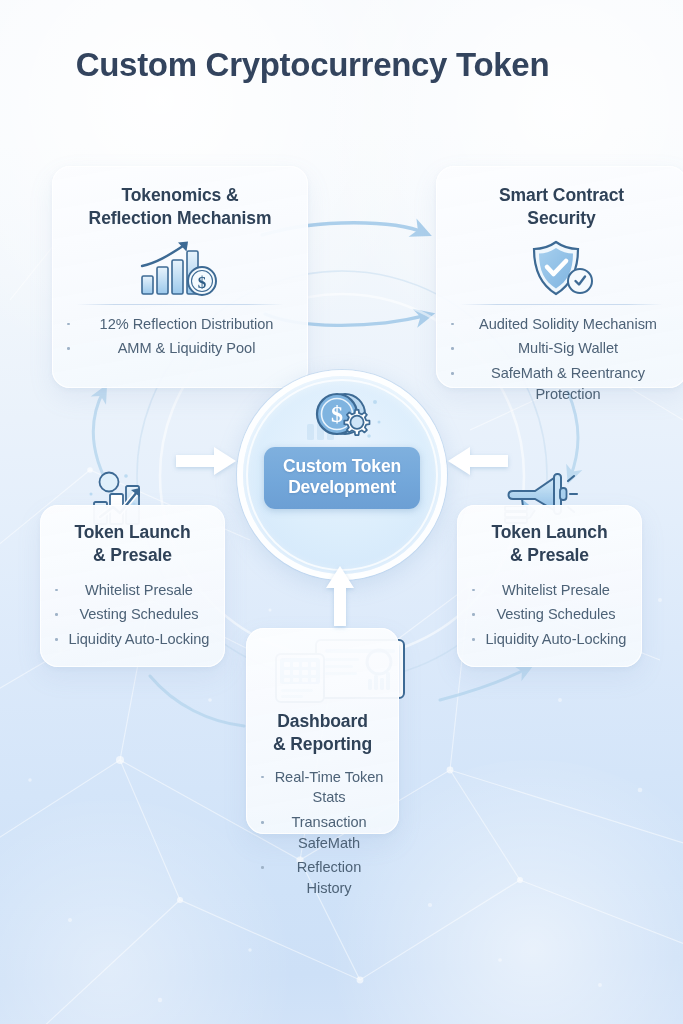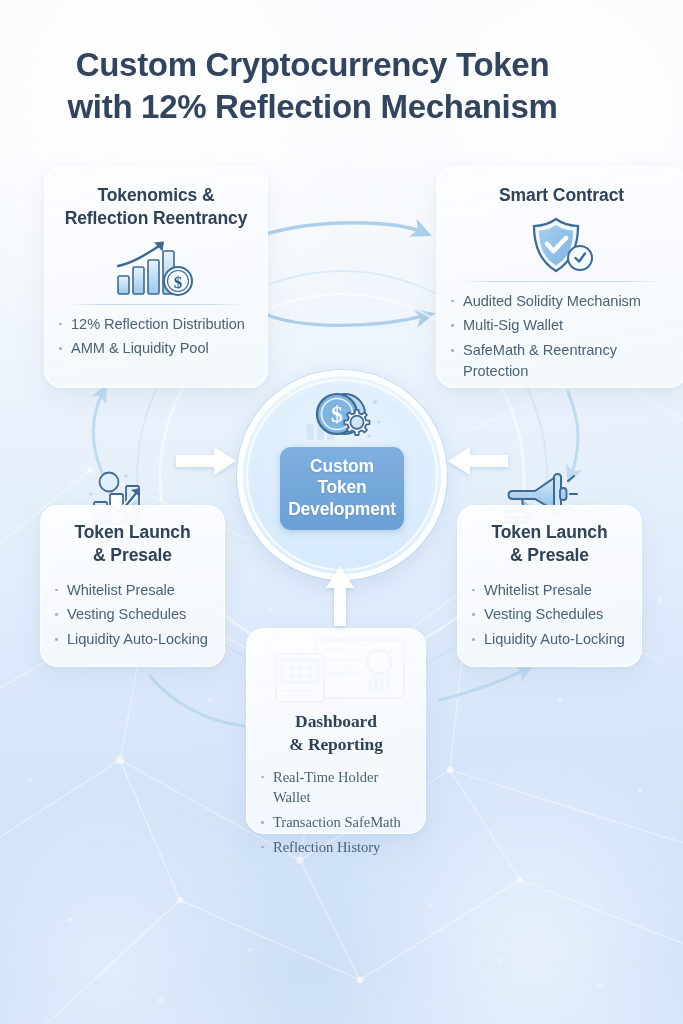--- a/index.html
+++ b/index.html
@@ -111,21 +111,21 @@
     letter-spacing: -0.1px;
   }
   .card-title .ln { display: block; }
 
   .divider {
     height: 1px;
     background: linear-gradient(90deg, rgba(190,212,235,0) 0%, rgba(186,208,233,0.75) 18%, rgba(186,208,233,0.75) 82%, rgba(190,212,235,0) 100%);
     margin: 0 10px;
   }
 
-  .bullets { list-style: none; }
+  .bullets { list-style: none; text-align: center; }
   .bullets li {
     position: relative;
     color: #4d6277;
     font-size: 14.6px;
     line-height: 1.42;
     padding-left: 13px;
     margin-bottom: 4px;
     letter-spacing: -0.05px;
   }
   .bullets li::before {
@@ -133,25 +133,25 @@
     position: absolute;
     left: 1px; top: 9px;
     width: 2.6px; height: 2.6px;
     border-radius: 50%;
     background: #9fb3c8;
   }
 
   .icon-wrap { display: flex; justify-content: center; align-items: center; }
 
   
-  #card-tokenomics { left: 44px;  top: 166px; width: 224px; height: 222px; padding: 18px 14px 14px; }
+  #card-tokenomics { left: 52px;  top: 166px; width: 256px; height: 222px; padding: 18px 14px 14px; }
   #card-security   { left: 436px; top: 166px; width: 251px; height: 222px; padding: 18px 14px 14px; }
   #card-launch-left{ left: 40px;  top: 505px; width: 185px; height: 162px; padding: 16px 14px 12px; }
   #card-launch-right{left: 457px; top: 505px; width: 185px; height: 162px; padding: 16px 14px 12px; }
-  #card-dashboard  { left: 246px; top: 628px; width: 180px; height: 206px; padding: 14px 14px 12px; font-family: Liberation Serif, serif; }
+  #card-dashboard  { left: 246px; top: 628px; width: 153px; height: 206px; padding: 14px 14px 12px; }
 
   
   .float-icon { position: absolute; z-index: 28; }
   #icon-launch-left  { left: 86px;  top: 470px; }
   #icon-launch-right { left: 503px; top: 466px; }
   #icon-dashboard    { left: 272px; top: 636px; }
 
   
   #hub {
     position: absolute;
@@ -177,21 +177,21 @@
   }
   #hub-icon {
     position: absolute;
     left: 50%; top: 18px;
     transform: translateX(-50%);
   }
   #hub-label {
     position: absolute;
     left: 50%; top: 77px;
     transform: translateX(-50%);
-    width: 124px;
+    width: 156px;
     padding: 9px 6px 10px;
     border-radius: 11px;
     background: linear-gradient(180deg, #7fb0de 0%, #73a7da 55%, #6c9fd4 100%);
     color: #ffffff;
     text-align: center;
     font-size: 17.5px;
     font-weight: 600;
     line-height: 1.22;
     letter-spacing: -0.2px;
     box-shadow: 0 2px 7px rgba(80,130,180,0.3);
@@ -293,27 +293,26 @@
     <g fill="none" stroke="#ffffff" stroke-width="2.6" opacity="0.55">
       <circle cx="342" cy="476" r="182"></circle>
     </g>
     <g fill="none" stroke="#c3dcf0" stroke-width="1.5" opacity="0.5">
       <circle cx="342" cy="476" r="205"></circle>
     </g>
   </svg>
 
   <h1 id="title">
     <span class="ln">Custom Cryptocurrency Token</span>
-    <span class="ln">with 12% Reflection Mechanism</span>
   </h1>
 
   <div class="card" id="card-tokenomics">
     <div class="card-title">
       <span class="ln">Tokenomics &amp;</span>
-      <span class="ln">Reflection Reentrancy</span>
+      <span class="ln">Reflection Mechanism</span>
     </div>
 
     <div class="icon-wrap" style="height:70px;margin-top:4px;">
       <svg width="92" height="62" viewBox="0 0 92 62">
         <defs>
           <linearGradient id="barG" x1="0" y1="1" x2="0" y2="0">
             <stop offset="0%" stop-color="#9cc9ec"></stop>
               <stop offset="100%" stop-color="#e7f3fc"></stop>
           </linearGradient>
         </defs>
@@ -335,20 +334,21 @@
 
     <ul class="bullets" style="margin-top:9px;">
       <li>12% Reflection Distribution</li>
       <li>AMM &amp; Liquidity Pool</li>
     </ul>
   </div>
 
   <div class="card" id="card-security">
     <div class="card-title">
       <span class="ln">Smart Contract</span>
+      <span class="ln">Security</span>
     </div>
 
     <div class="icon-wrap" style="height:70px;margin-top:4px;">
       <svg width="80" height="64" viewBox="0 0 80 64">
         <defs>
           <linearGradient id="shG" x1="0" y1="0" x2="1" y2="1">
             <stop offset="0%" stop-color="#a6cfee"></stop>
               <stop offset="100%" stop-color="#7fb4e0"></stop>
           </linearGradient>
         </defs>
@@ -483,21 +483,21 @@
     </svg>
   </div>
 
   <div class="card" id="card-dashboard">
     <div style="height:68px"></div>
     <div class="card-title">
       <span class="ln">Dashboard</span>
       <span class="ln">&amp; Reporting</span>
     </div>
     <ul class="bullets" style="margin-top:11px;">
-      <li>Real-Time Holder Wallet</li>
+      <li>Real-Time Token Stats</li>
       <li>Transaction SafeMath</li>
       <li>Reflection History</li>
     </ul>
   </div>
 
   <div id="hub">
     <div id="hub-ring-outer"></div>
     <div id="hub-ring-inner"></div>
 
     <div id="hub-icon">

